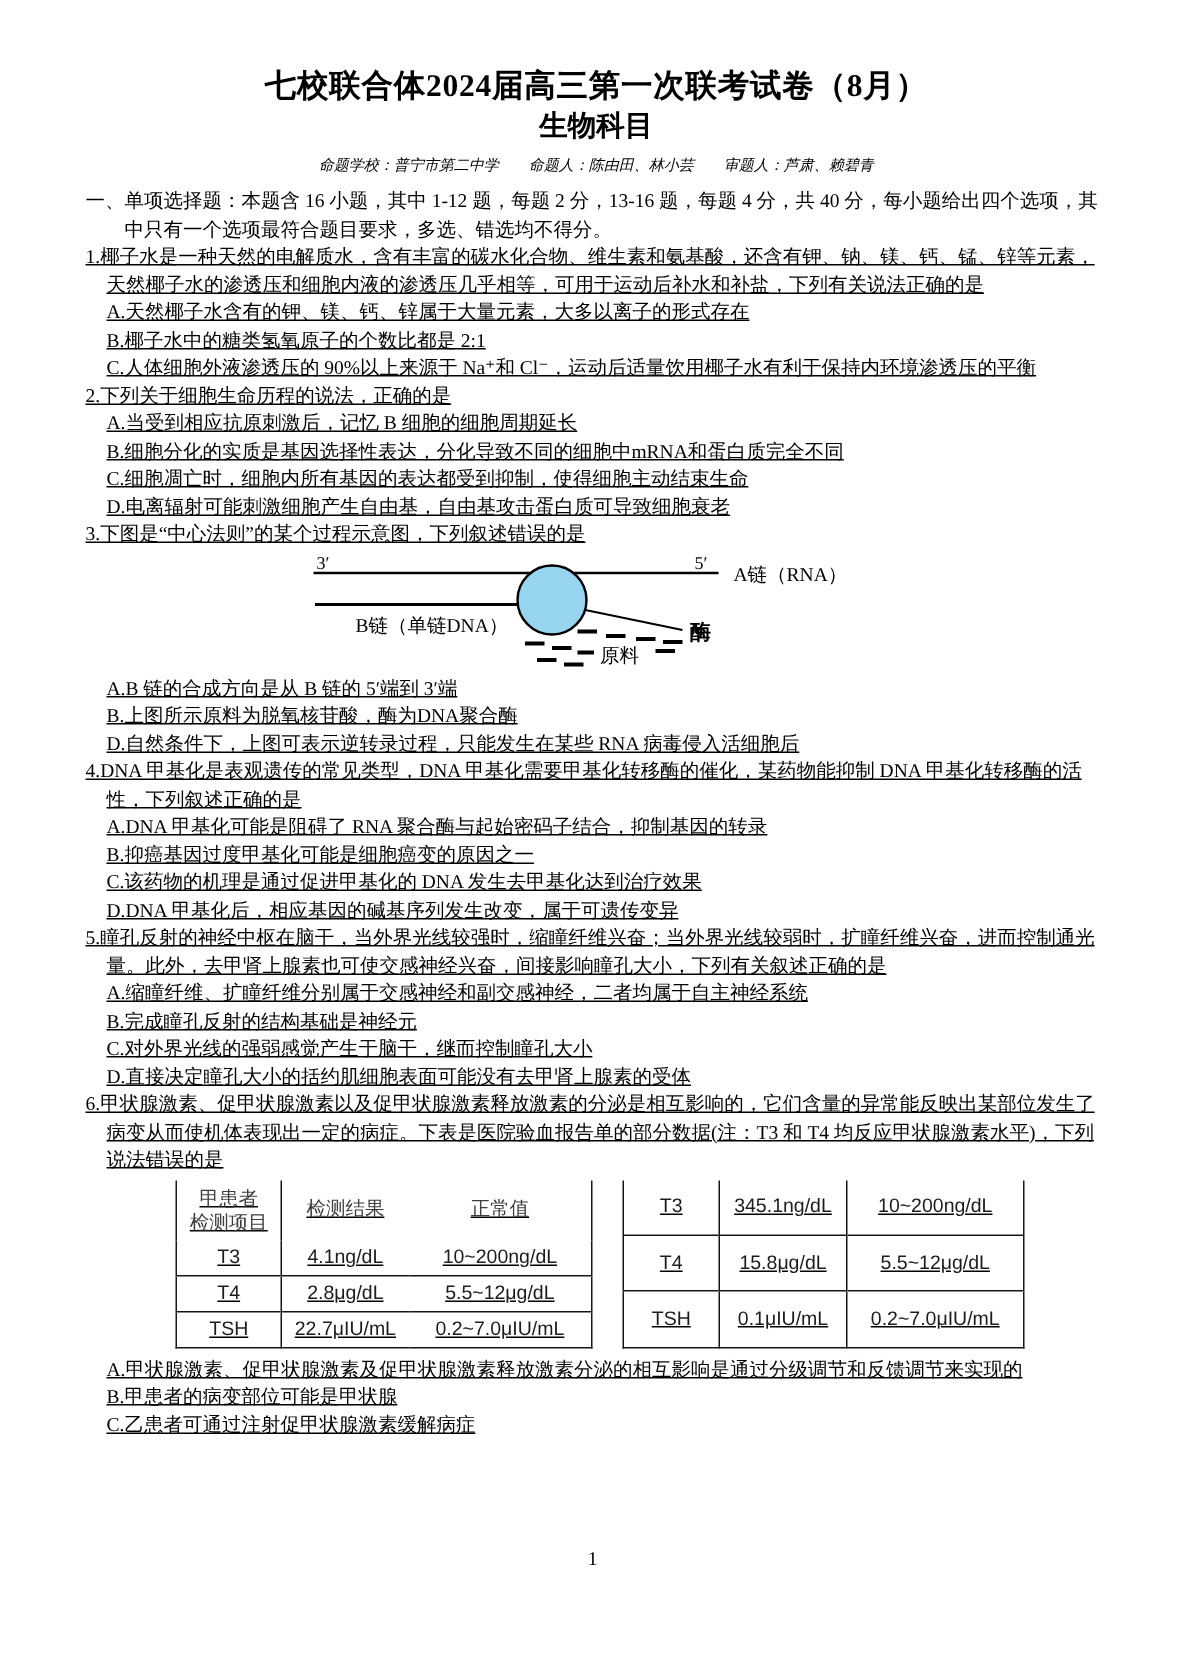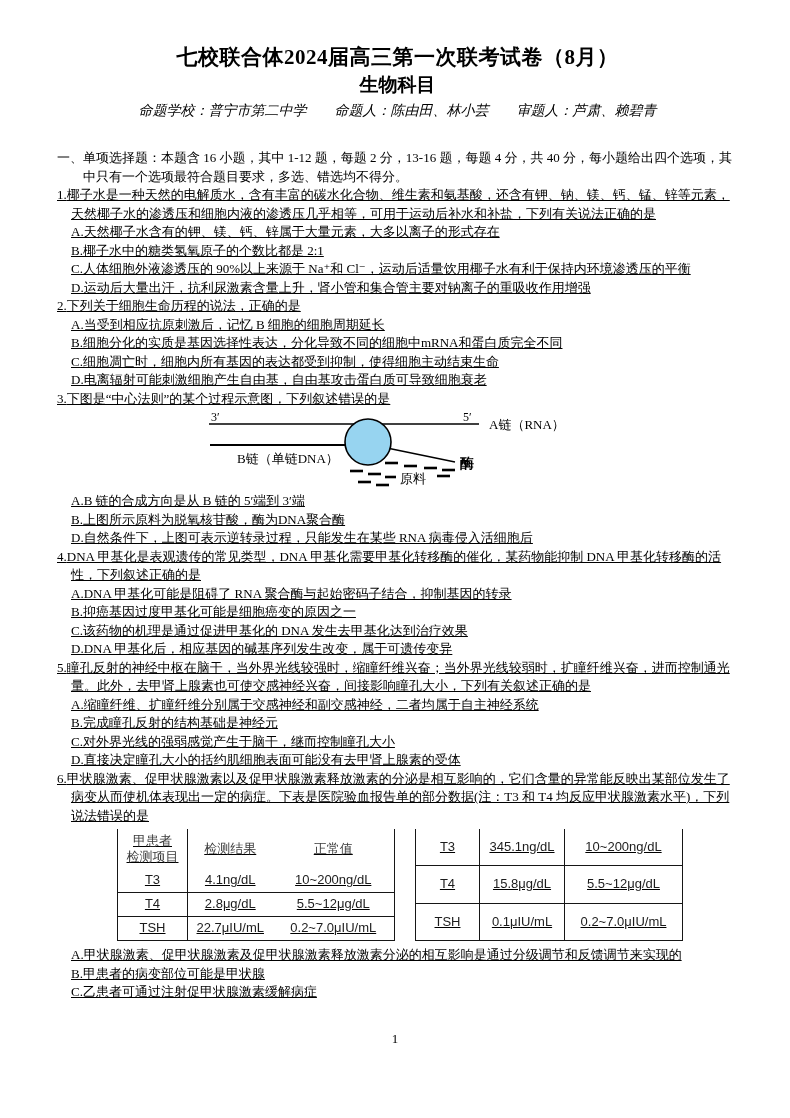--- a/index.html
+++ b/index.html
@@ -13,25 +13,25 @@
 
   .title{
     text-align:center;font-size:21px;line-height:26px;font-weight:bold;
     font-family:"Liberation Serif","DejaVu Serif",serif;letter-spacing:.5px;
   }
   .subject{
     text-align:center;font-size:19px;line-height:26px;font-weight:bold;
     font-family:Liberation Serif, serif;margin-top:2px;
   }
   .meta{
-    text-align:center;font-size:14px;line-height:20px;margin-top:3px;
+    text-align:center;font-size:10px;line-height:20px;margin-top:3px;
     font-family:"Liberation Serif","DejaVu Serif",serif;font-style:italic;
   }
 
-  .body-text{margin-top:28px;}
+  .body-text{margin-top:4px;}
   .section-intro{padding-left:26px;text-indent:-26px;}
   .q{margin:0;text-decoration:underline;}
   .q-stem{padding-left:14px;text-indent:-14px;}
   .q-option{margin-left:14px;}
 
   
   .diagram-wrap{height:84px;margin-left:140px;position:relative;}
   .diagram-wrap svg{display:block;}
   .dg-text{font-family:"Liberation Serif","DejaVu Serif",serif;fill:#000;}
 
@@ -69,21 +69,20 @@
 
   <div class="body-text">
 
     <div class="section-intro">一、单项选择题：本题含 16 小题，其中 1-12 题，每题 2 分，13-16 题，每题 4 分，共 40 分，每小题给出四个选项，其中只有一个选项最符合题目要求，多选、错选均不得分。</div>
 
     <div class="q">
       <div class="q-stem"><span>1.</span><span>椰子水是一种天然的电解质水，含有丰富的碳水化合物、维生素和氨基酸，还含有钾、钠、镁、钙、锰、锌等元素，天然椰子水的渗透压和细胞内液的渗透压几乎相等，可用于运动后补水和补盐，下列有关说法正确的是</span></div>
       <div class="q-option">A.天然椰子水含有的钾、镁、钙、锌属于大量元素，大多以离子的形式存在</div>
       <div class="q-option">B.椰子水中的糖类氢氧原子的个数比都是 2:1</div>
       <div class="q-option">C.人体细胞外液渗透压的 90%以上来源于 Na⁺和 Cl⁻，运动后适量饮用椰子水有利于保持内环境渗透压的平衡</div>
-      <div class="q-option">D.运动后大量出汗，抗利尿激素含量上升，肾小管和集合管主要对钠离子的重吸收作用增强</div>
     </div>
 
     <div class="q">
       <div class="q-stem"><span>2.</span><span>下列关于细胞生命历程的说法，正确的是</span></div>
       <div class="q-option">A.当受到相应抗原刺激后，记忆 B 细胞的细胞周期延长</div>
       <div class="q-option">B.细胞分化的实质是基因选择性表达，分化导致不同的细胞中mRNA和蛋白质完全不同</div>
       <div class="q-option">C.细胞凋亡时，细胞内所有基因的表达都受到抑制，使得细胞主动结束生命</div>
       <div class="q-option">D.电离辐射可能刺激细胞产生自由基，自由基攻击蛋白质可导致细胞衰老</div>
     </div>
 

